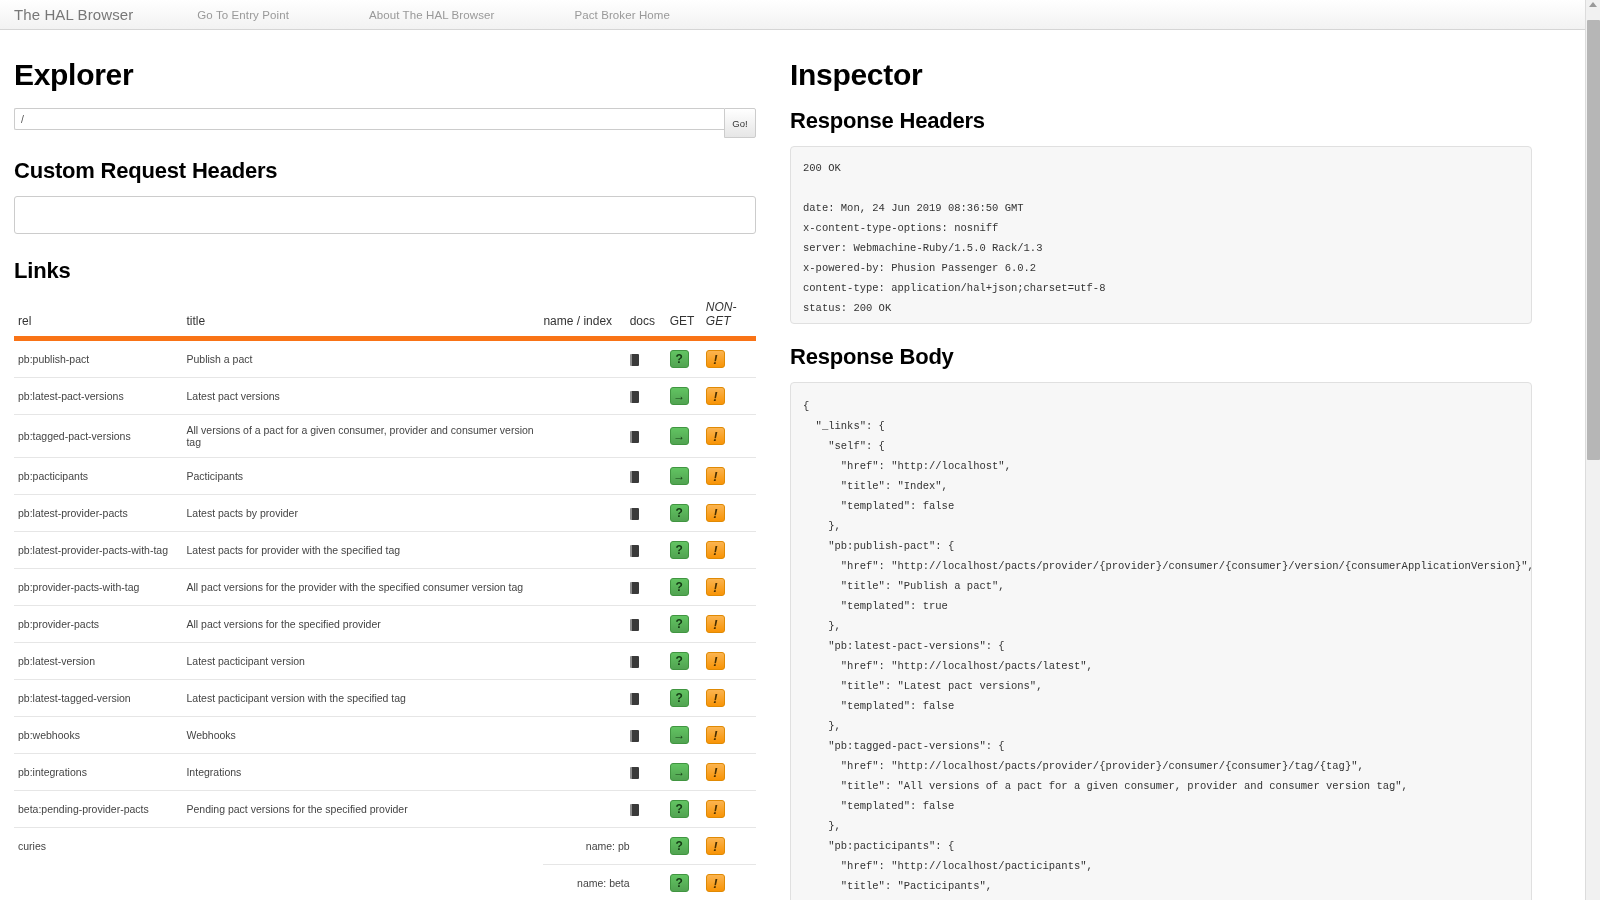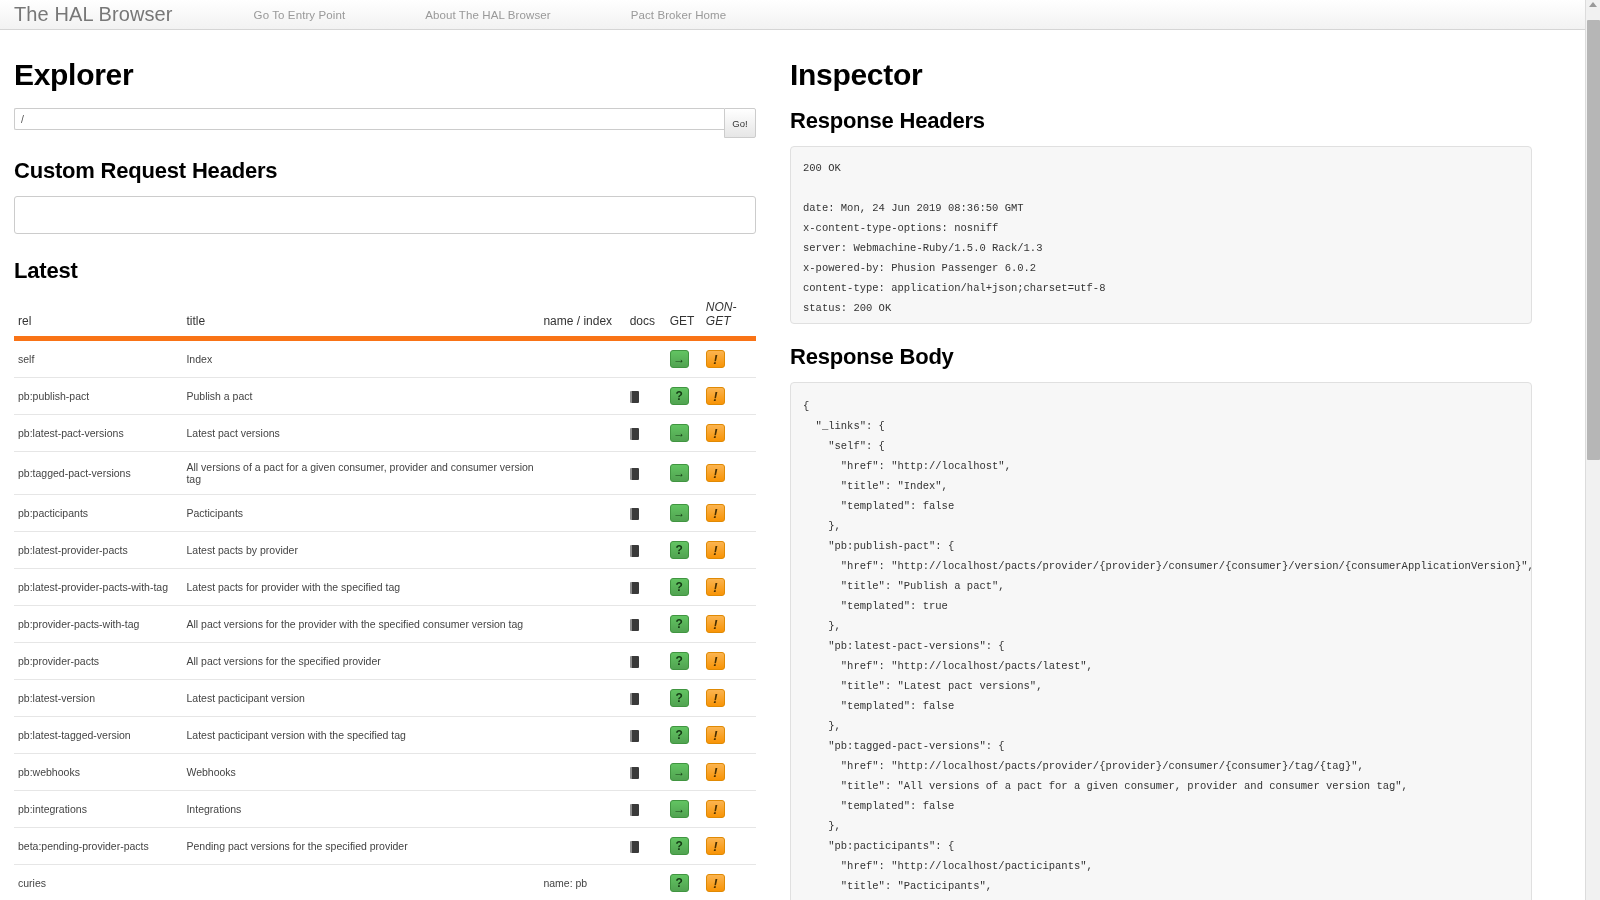--- a/index.html
+++ b/index.html
@@ -16,23 +16,23 @@
   .navbar {
     height: 30px;
     width: 1585px;
     background: linear-gradient(to bottom, #ffffff 0%, #f2f2f2 100%);
     border-bottom: 1px solid #d5d5d5;
     display: flex;
     align-items: center;
     padding-left: 14px;
   }
   .brand {
-    font-size: 20px;
+    font-size: 15px;
     color: #777777;
-    margin-right: 41px;
+    margin-right: 24px;
     text-decoration: none;
     letter-spacing: .1px;
   }
   .nav-link {
     font-size: 11.5px;
     color: #999999;
     text-decoration: none;
     margin-right: 40px;
     letter-spacing: .1px;
     margin-left: 40px;
@@ -120,21 +120,21 @@
   }
   table.links td {
     padding: 9px 0;
     border-top: 1px solid #e6e6e6;
     color: #444444;
     vertical-align: middle;
     height: 28px;
   }
   .c-rel   { width: 172px; padding-left: 4px !important; }
   .c-title { width: 356px; }
-  .c-name  { width: 86px; text-align: left; color: #4a6a8a; }
+  .c-name  { width: 86px; text-align: right; color: #4a6a8a; }
   .c-docs  { width: 40px; text-align: left; }
   .c-get   { width: 36px; text-align: left; }
   .c-nget  { width: 50px; text-align: left; font-style: italic; }
   td.c-title { color: #4a6a8a; }
   td.c-rel   { color: #222222; }
   th.c-name, th.c-docs, th.c-get, th.c-nget { text-align: left; }
   tr.curies-second td { border-top: 1px solid #e6e6e6; }
   tr.curies-second td.c-rel, tr.curies-second td.c-title { border-top: none; }
 
   
@@ -239,43 +239,35 @@
     <h1 class="title">Explorer</h1>
 
     <div class="url-row">
       <input class="url-input" type="text" value="/" style="">
       <button class="go-btn">Go!</button>
     </div>
 
     <h2 class="section">Custom Request Headers</h2>
     <textarea class="headers-textarea" placeholder="" style=""></textarea>
 
-    <h2 class="section">Latest</h2>
+    <h2 class="section">Links</h2>
 
     <table class="links">
       <thead>
         <tr>
           <th class="c-rel">rel</th>
           <th class="c-title">title</th>
           <th class="c-name">name / index</th>
           <th class="c-docs">docs</th>
           <th class="c-get">GET</th>
           <th class="c-nget">NON-GET</th>
         </tr>
       </thead>
       <tbody id="links-tbody">
           <tr>
-            <td class="c-rel">self</td>
-            <td class="c-title">Index</td>
-            <td class="c-name"></td>
-            <td class="c-docs"></td>
-            <td class="c-get"><span class="btn-sq btn-get"><span class="glyph">→</span></span></td>
-            <td class="c-nget"><span class="btn-sq btn-nonget"><span class="bang">!</span></span></td>
-          </tr>
-          <tr>
             <td class="c-rel">pb:publish-pact</td>
             <td class="c-title">Publish a pact</td>
             <td class="c-name"></td>
             <td class="c-docs"><span class="docs-icon"></span></td>
             <td class="c-get"><span class="btn-sq btn-get"><span class="glyph">?</span></span></td>
             <td class="c-nget"><span class="btn-sq btn-nonget"><span class="bang">!</span></span></td>
           </tr>
           <tr>
             <td class="c-rel">pb:latest-pact-versions</td>
             <td class="c-title">Latest pact versions</td>

